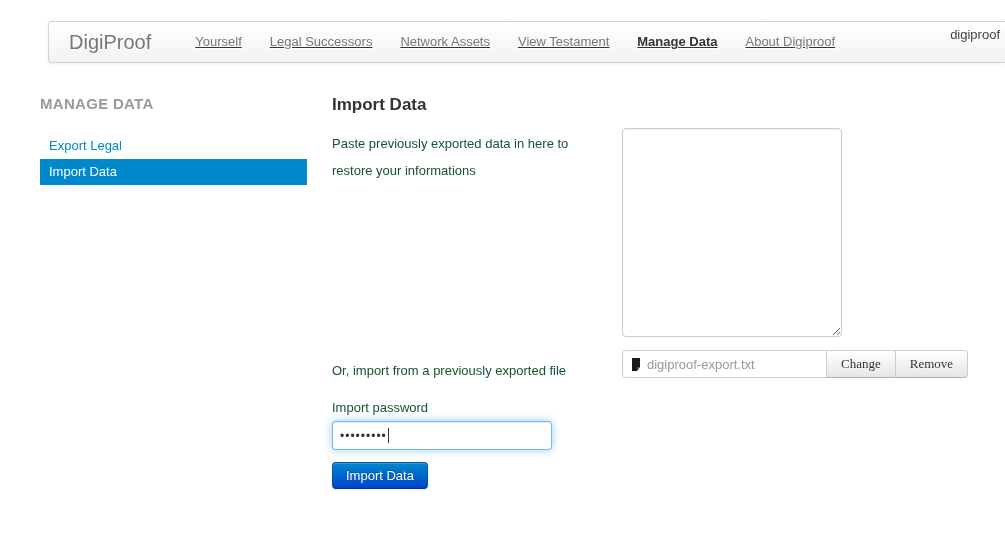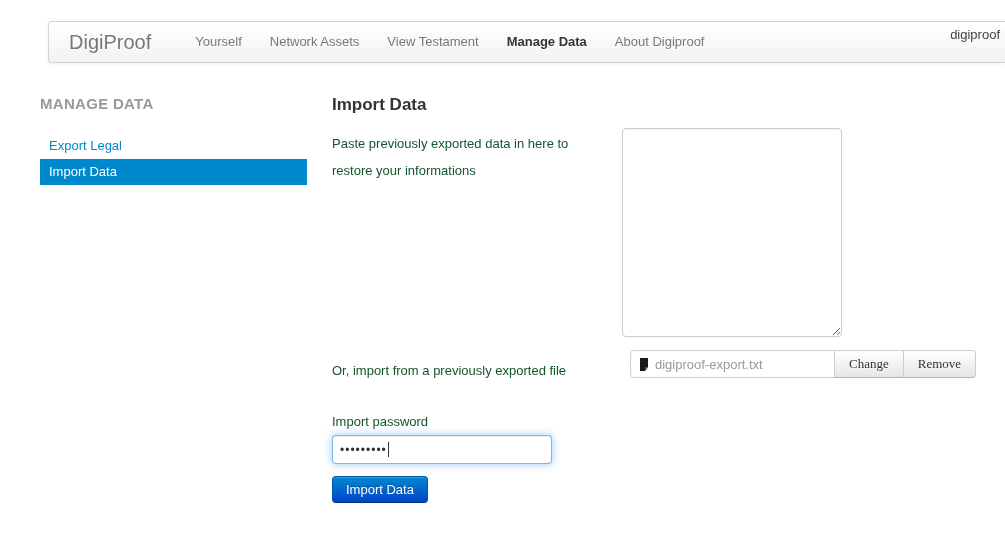--- a/index.html
+++ b/index.html
@@ -35,20 +35,21 @@
   }
   .navbar-menu {
     display: flex;
     list-style: none;
     margin-left: 10px;
     height: 100%;
   }
   .navbar-menu li {
     display: flex;
     align-items: center;
+    text-decoration: underline;
   }
   .navbar-menu a {
     color: #777777;
     text-decoration: none;
     padding: 0 14px;
     text-shadow: 0 1px 0 #ffffff;
     line-height: 40px;
   }
   .navbar-menu li.active a {
     color: #333333;
@@ -110,21 +111,21 @@
     margin-bottom: 13px;
   }
   .form-label {
     width: 290px;
     flex: none;
     padding-top: 2px;
     padding-right: 24px;
     line-height: 27px;
     color: #14532d;
   }
-  .form-row.file-row { margin-bottom: 17px; gap: 8px; }
+  .form-row.file-row { margin-bottom: 3px; }
   .form-row.file-row .form-label,
   .form-row.password-row .form-label { padding-top: 7px; }
   .form-row.password-row { margin-bottom: 12px; flex-direction: column; }
 
   textarea.paste-area {
     width: 220px; height: 209px;
     border: 1px solid #cccccc;
     border-radius: 4px;
     padding: 6px;
     font-family: "Liberation Sans", "DejaVu Sans", sans-serif;
@@ -208,20 +209,23 @@
   .submit-row { margin-top: 0; }
 </style>
 </head>
 <body>
 
 <nav class="navbar">
   <a href="#" class="navbar-brand">DigiProof</a>
   <ul class="navbar-menu">
     <li>
         <a href="#">Yourself</a>
+      </li>
+    <li>
+        <a href="#">Legal Successors</a>
       </li>
     <li>
         <a href="#">Network Assets</a>
       </li>
     <li>
         <a href="#">View Testament</a>
       </li>
     <li class="active">
         <a href="#">Manage Data</a>
       </li>

